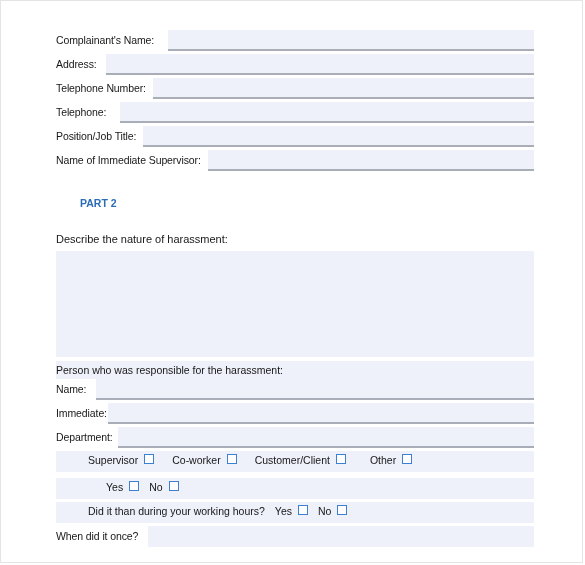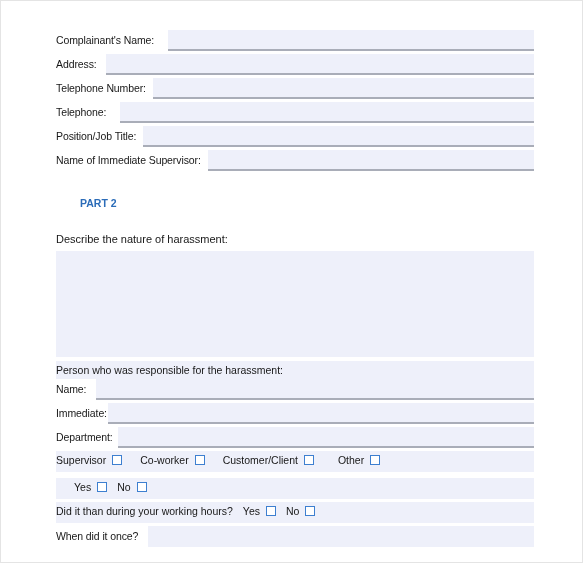--- a/index.html
+++ b/index.html
@@ -107,24 +107,25 @@
   .cb-row {
     position: relative;
     height: 21px;
     background: #eef0fa;
   }
   .cb-row .inner {
     position: absolute;
     left: 0;
     top: 3px;
     display: flex;
-    align-items: center;
-    font-size: 10.5px;
-    color: #171717;
-    white-space: nowrap;
+    align-items: flex-start;
+    font-size: 10.5px;
+    color: #171717;
+    white-space: nowrap;
+    padding-left: 32px;
   }
   .cb {
     display: inline-block;
     width: 8px;
     height: 8px;
     border: 1.4px solid #3d7fd0;
     background: #ffffff;
     box-sizing: content-box;
     vertical-align: middle;
   }

